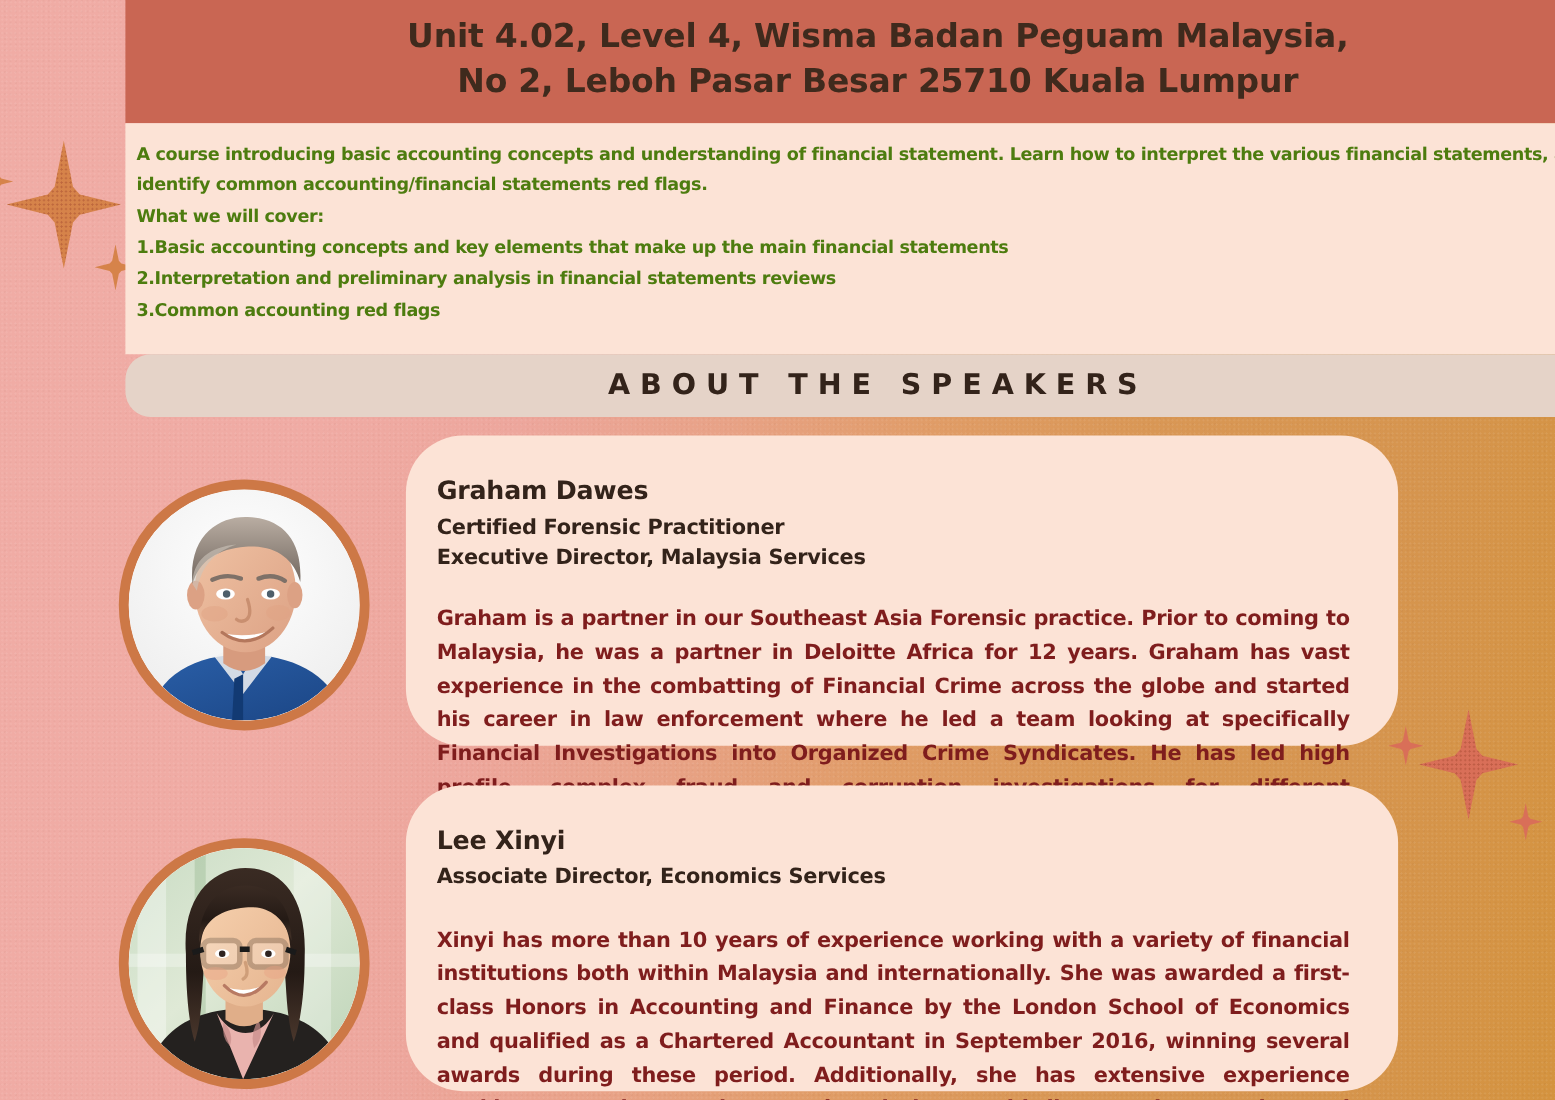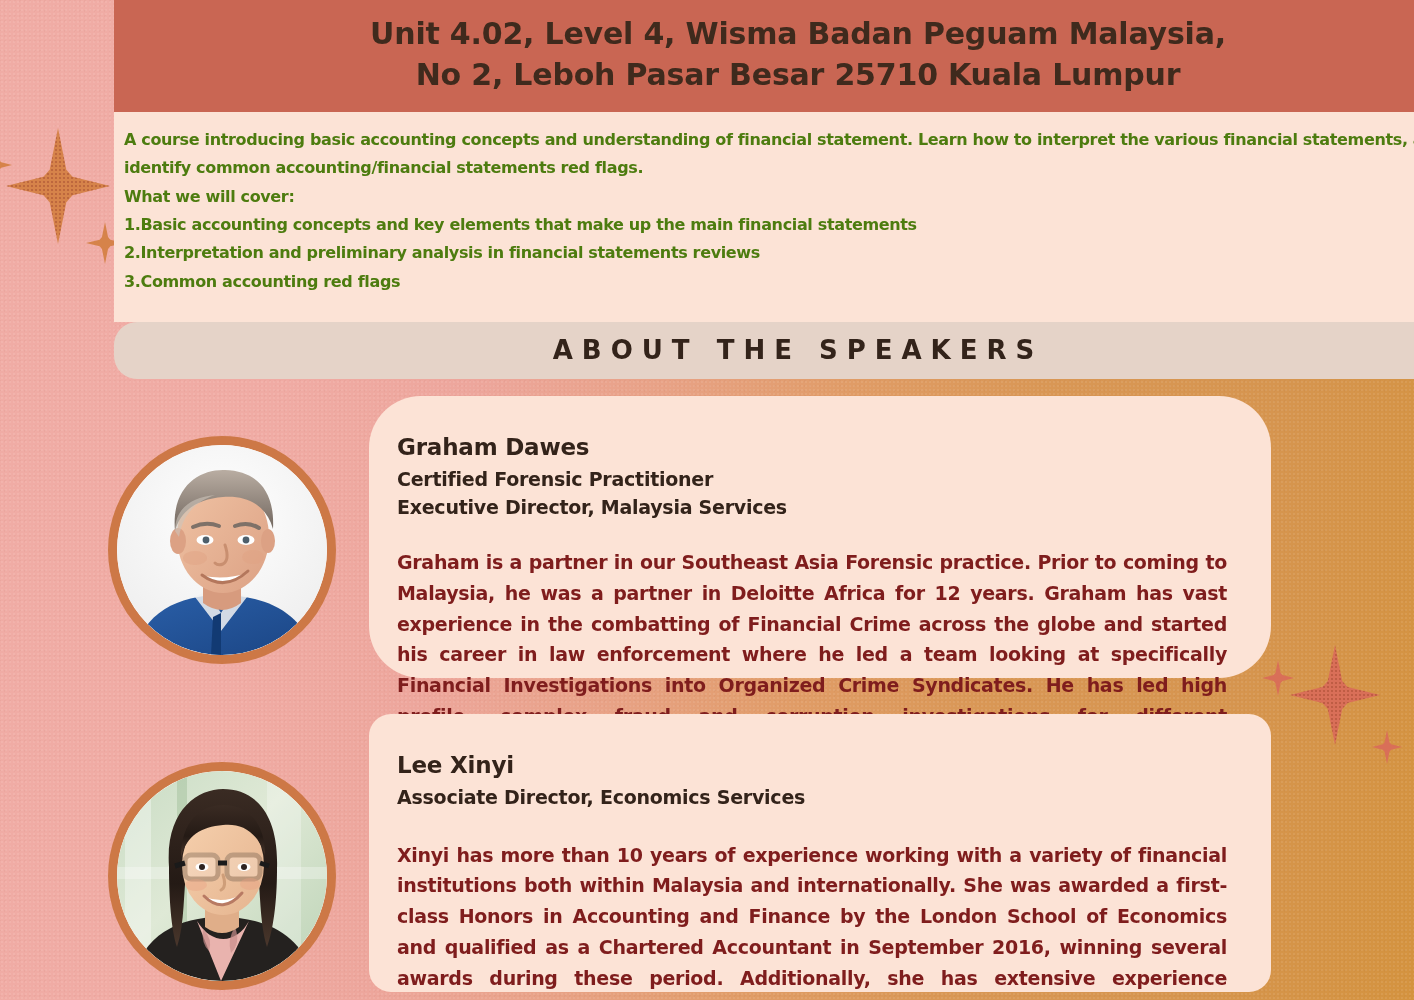--- a/index.html
+++ b/index.html
@@ -148,21 +148,21 @@
   .speaker-card {
     position: absolute;
     left: 357px;
     width: 902px;
     background: #fce3d6;
     border-radius: 52px;
     padding: 38px 44px 30px 28px;
     margin-left: 12px;
   }
   #card-1 { height: 282px; }
-  #card-2 { height: 278px; border-radius: 22px; }
+  #card-2 { height: 278px; }
 
   .avatar-wrap {
     position: absolute;
     width: 228px;
     height: 228px;
     border-radius: 50%;
     border: 9px solid #cd7846;
     overflow: hidden;
     background: #ffffff;
   }

